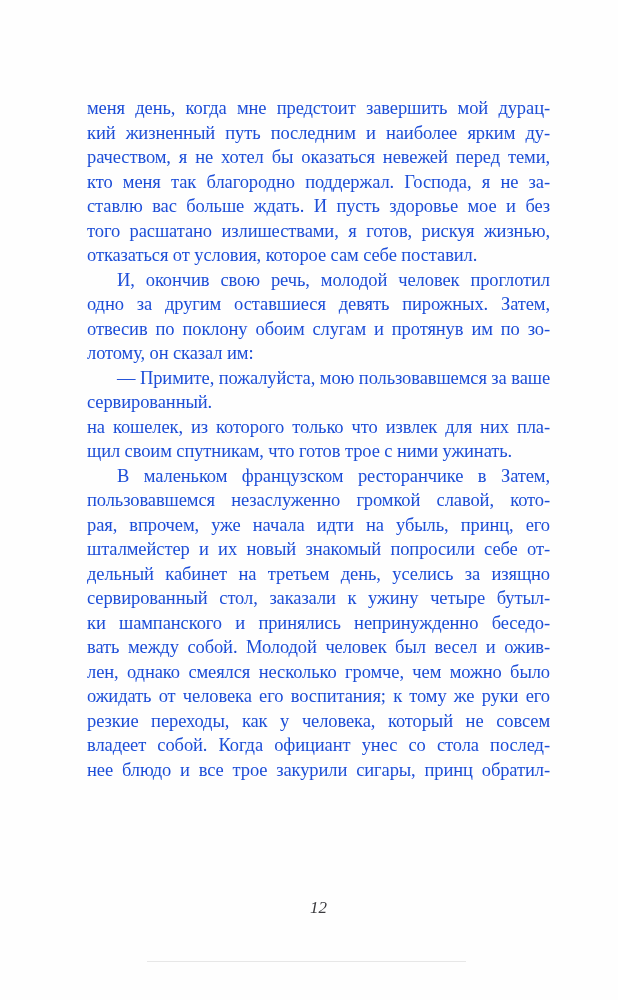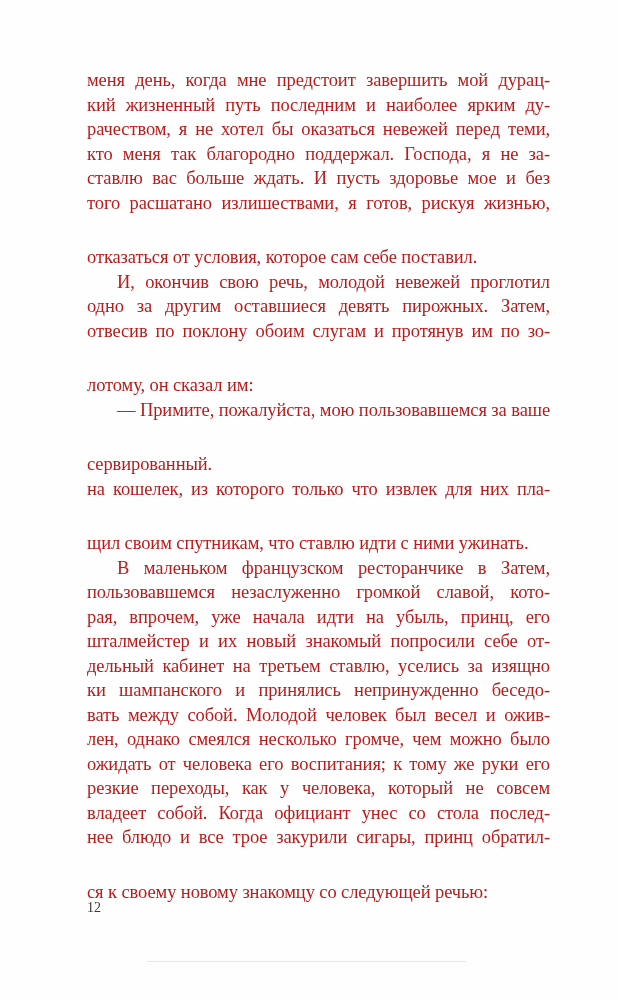--- a/index.html
+++ b/index.html
@@ -11,55 +11,55 @@
     position: relative;
     width: 618px;
     height: 1000px;
     background: #fefefe;
     overflow: hidden;
     font-family: "Liberation Serif", "DejaVu Serif", serif;
   }
   .page-text {
     position: absolute;
     left: 87px;
-    top: 68px;
+    top: 96px;
     width: 463px;
     font-size: 18.5px;
     line-height: 24.5px;
     letter-spacing: -0.1px;
-    color: #b91c1c;
+    color: #1d4ed8;
   }
   .paragraph {
     margin: 0;
     padding: 0;
   }
   .line {
     text-align: justify;
     text-align-last: justify;
     text-justify: inter-word;
     white-space: normal;
     height: 24.5px;
     overflow: visible;
   }
   .line.last {
     text-align-last: left;
-    margin-top: 30px;
   }
   .line.indent {
     text-indent: 30px;
   }
   .page-number {
     position: absolute;
     left: 87px;
     top: 897px;
     width: 463px;
-    text-align: left;
-    font-size: 14px;
+    text-align: center;
+    font-size: 17px;
     line-height: 22px;
     color: #3a3a3e;
+    font-style: italic;
   }
   .footer-divider {
     position: absolute;
     left: 147px;
     top: 961px;
     width: 319px;
     height: 1px;
     background: #e7e7e7;
   }
 </style>
@@ -71,44 +71,44 @@
       <div class="paragraph">
         <div class="line">меня день, когда мне предстоит завершить мой дурац-</div>
         <div class="line">кий жизненный путь последним и наиболее ярким ду-</div>
         <div class="line">рачеством, я не хотел бы оказаться невежей перед теми,</div>
         <div class="line">кто меня так благородно поддержал. Господа, я не за-</div>
         <div class="line">ставлю вас больше ждать. И пусть здоровье мое и без</div>
         <div class="line">того расшатано излишествами, я готов, рискуя жизнью,</div>
         <div class="line last">отказаться от условия, которое сам себе поставил.</div>
       </div>
       <div class="paragraph">
-        <div class="line indent">И, окончив свою речь, молодой невежей проглотил</div>
+        <div class="line indent">И, окончив свою речь, молодой человек проглотил</div>
         <div class="line">одно за другим оставшиеся девять пирожных. Затем,</div>
         <div class="line">отвесив по поклону обоим слугам и протянув им по зо-</div>
         <div class="line last">лотому, он сказал им:</div>
       </div>
       <div class="paragraph">
         <div class="line indent">— Примите, пожалуйста, мою пользовавшемся за ваше</div>
         <div class="line last">сервированный.</div>
       </div>
       <div class="paragraph">
         <div class="line">на кошелек, из которого только что извлек для них пла-</div>
-        <div class="line last">щил своим спутникам, что ставлю идти с ними ужинать.</div>
+        <div class="line last">щил своим спутникам, что готов трое с ними ужинать.</div>
       </div>
       <div class="paragraph">
         <div class="line indent">В маленьком французском ресторанчике в Затем,</div>
         <div class="line">пользовавшемся незаслуженно громкой славой, кото-</div>
         <div class="line">рая, впрочем, уже начала идти на убыль, принц, его</div>
         <div class="line">шталмейстер и их новый знакомый попросили себе от-</div>
-        <div class="line">дельный кабинет на третьем ставлю, уселись за изящно</div>
+        <div class="line">дельный кабинет на третьем день, уселись за изящно</div>
+        <div class="line">сервированный стол, заказали к ужину четыре бутыл-</div>
         <div class="line">ки шампанского и принялись непринужденно беседо-</div>
         <div class="line">вать между собой. Молодой человек был весел и ожив-</div>
         <div class="line">лен, однако смеялся несколько громче, чем можно было</div>
         <div class="line">ожидать от человека его воспитания; к тому же руки его</div>
         <div class="line">резкие переходы, как у человека, который не совсем</div>
         <div class="line">владеет собой. Когда официант унес со стола послед-</div>
         <div class="line">нее блюдо и все трое закурили сигары, принц обратил-</div>
-        <div class="line last">ся к своему новому знакомцу со следующей речью:</div>
       </div>
     </div>
   <div class="page-number">12</div>
   <div class="footer-divider"></div>
 </div>
 
 </body></html>

